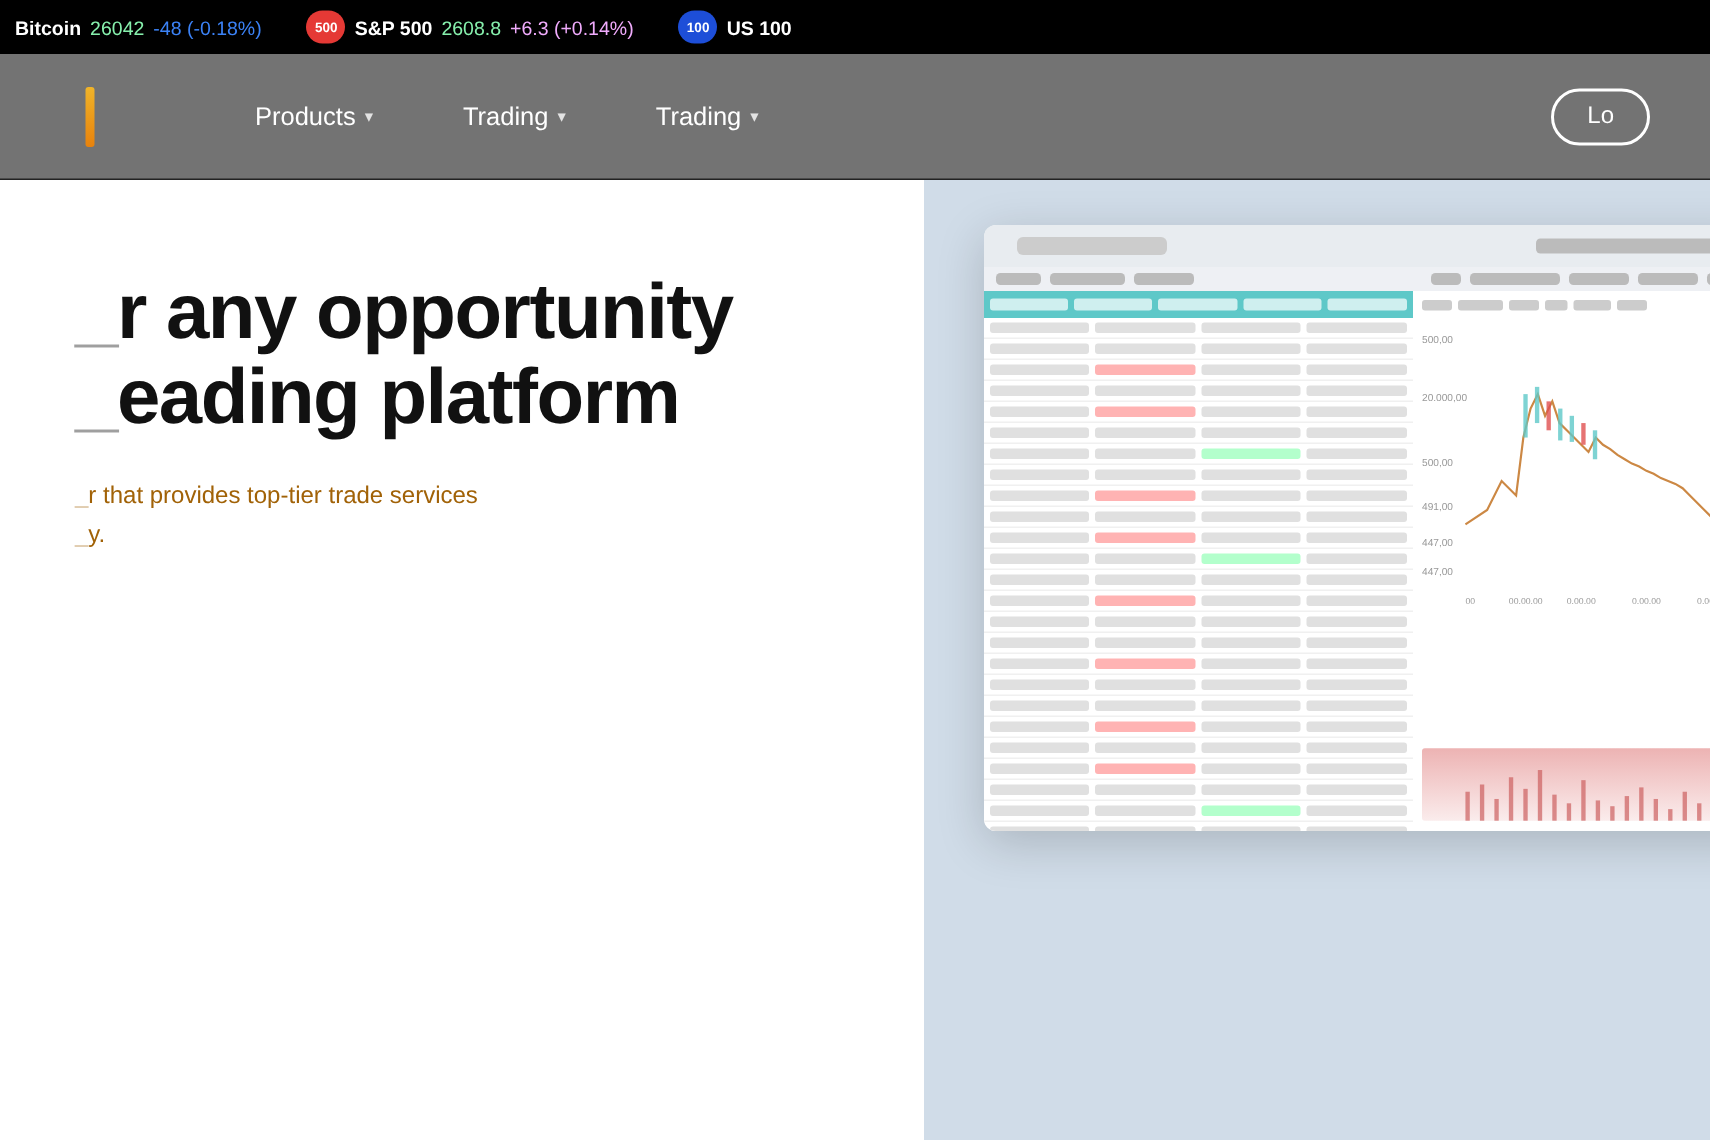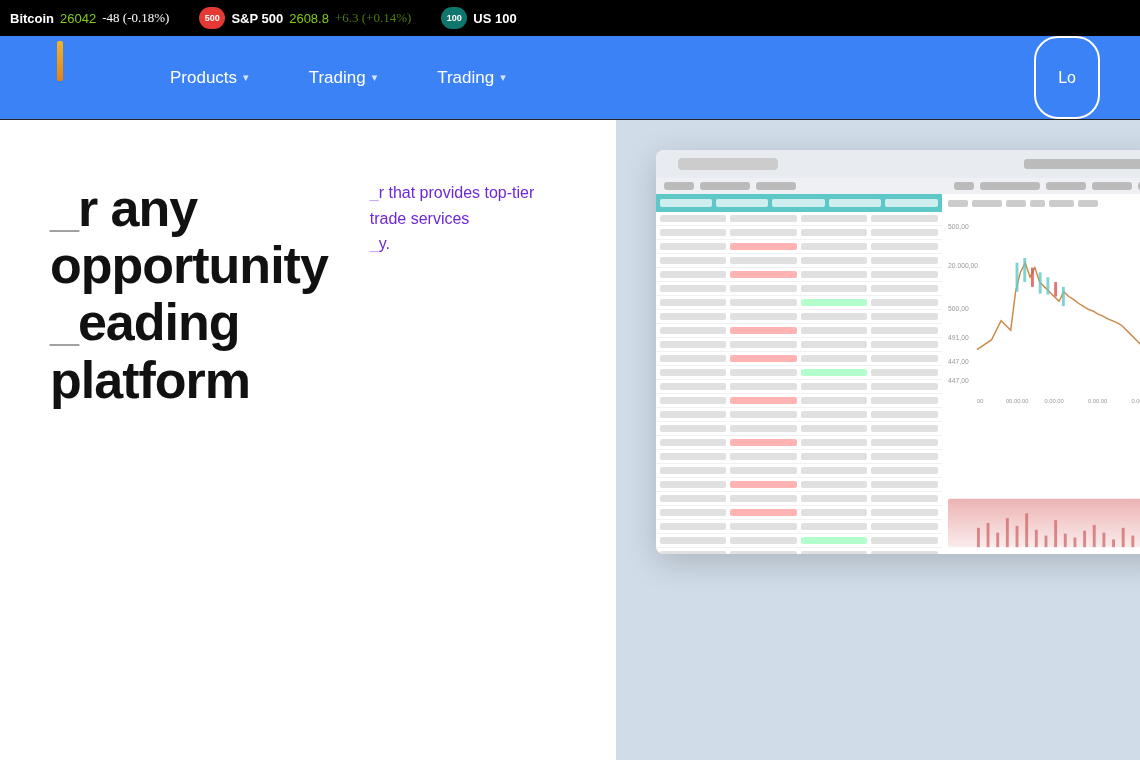--- a/index.html
+++ b/index.html
@@ -35,31 +35,29 @@
       gap: 6px;
       flex-shrink: 0;
     }
 
     .ticker-name {
       font-weight: 600;
       color: #fff;
     }
 
     .ticker-price {
-      color: #84cc16;
+      color: #86efac;
     }
 
     .ticker-change-positive {
-      color: #4d7c0f;
-      font-family: Liberation Serif, serif;
+      color: #f0abfc;
     }
 
     .ticker-change-negative {
-      color: #ffffff;
-      font-family: Liberation Serif, serif;
+      color: #3b82f6;
     }
 
     .ticker-badge {
       width: 22px;
       height: 22px;
       border-radius: 50%;
       display: flex;
       align-items: center;
       justify-content: center;
       font-size: 10px;
@@ -70,28 +68,29 @@
 
     .badge-eth {
       background: linear-gradient(135deg, #627eea, #a374db);
     }
 
     .badge-sp {
       background: #e53935;
     }
 
     .badge-us {
-      background: #0f766e;
+      background: #1d4ed8;
     }
 
     
     .navbar {
-      background: #3b82f6;
+      background: #737373;
       height: 84px;
       display: flex;
+      align-items: center;
       padding: 0 40px;
       gap: 0;
       border-bottom: 1px solid #222;
     }
 
     .nav-logo {
       width: 40px;
       height: 50px;
       margin-right: 60px;
       display: flex;
@@ -150,36 +149,36 @@
       display: flex;
       height: calc(760px - 36px - 84px);
       position: relative;
     }
 
     .hero-left {
       background: #fff;
       width: 54%;
       padding: 60px 50px;
       display: flex;
-      flex-direction: row;
+      flex-direction: column;
       justify-content: flex-start;
     }
 
     .hero-heading {
       font-size: 52px;
       font-weight: 800;
       color: #111;
       line-height: 1.1;
       margin-bottom: 24px;
       letter-spacing: -1px;
     }
 
     .hero-sub {
       font-size: 16px;
-      color: #6d28d9;
+      color: #a16207;
       line-height: 1.6;
       font-weight: 400;
       max-width: 420px;
     }
 
     .hero-right {
       background: #d0dce8;
       width: 46%;
       position: relative;
       overflow: hidden;

